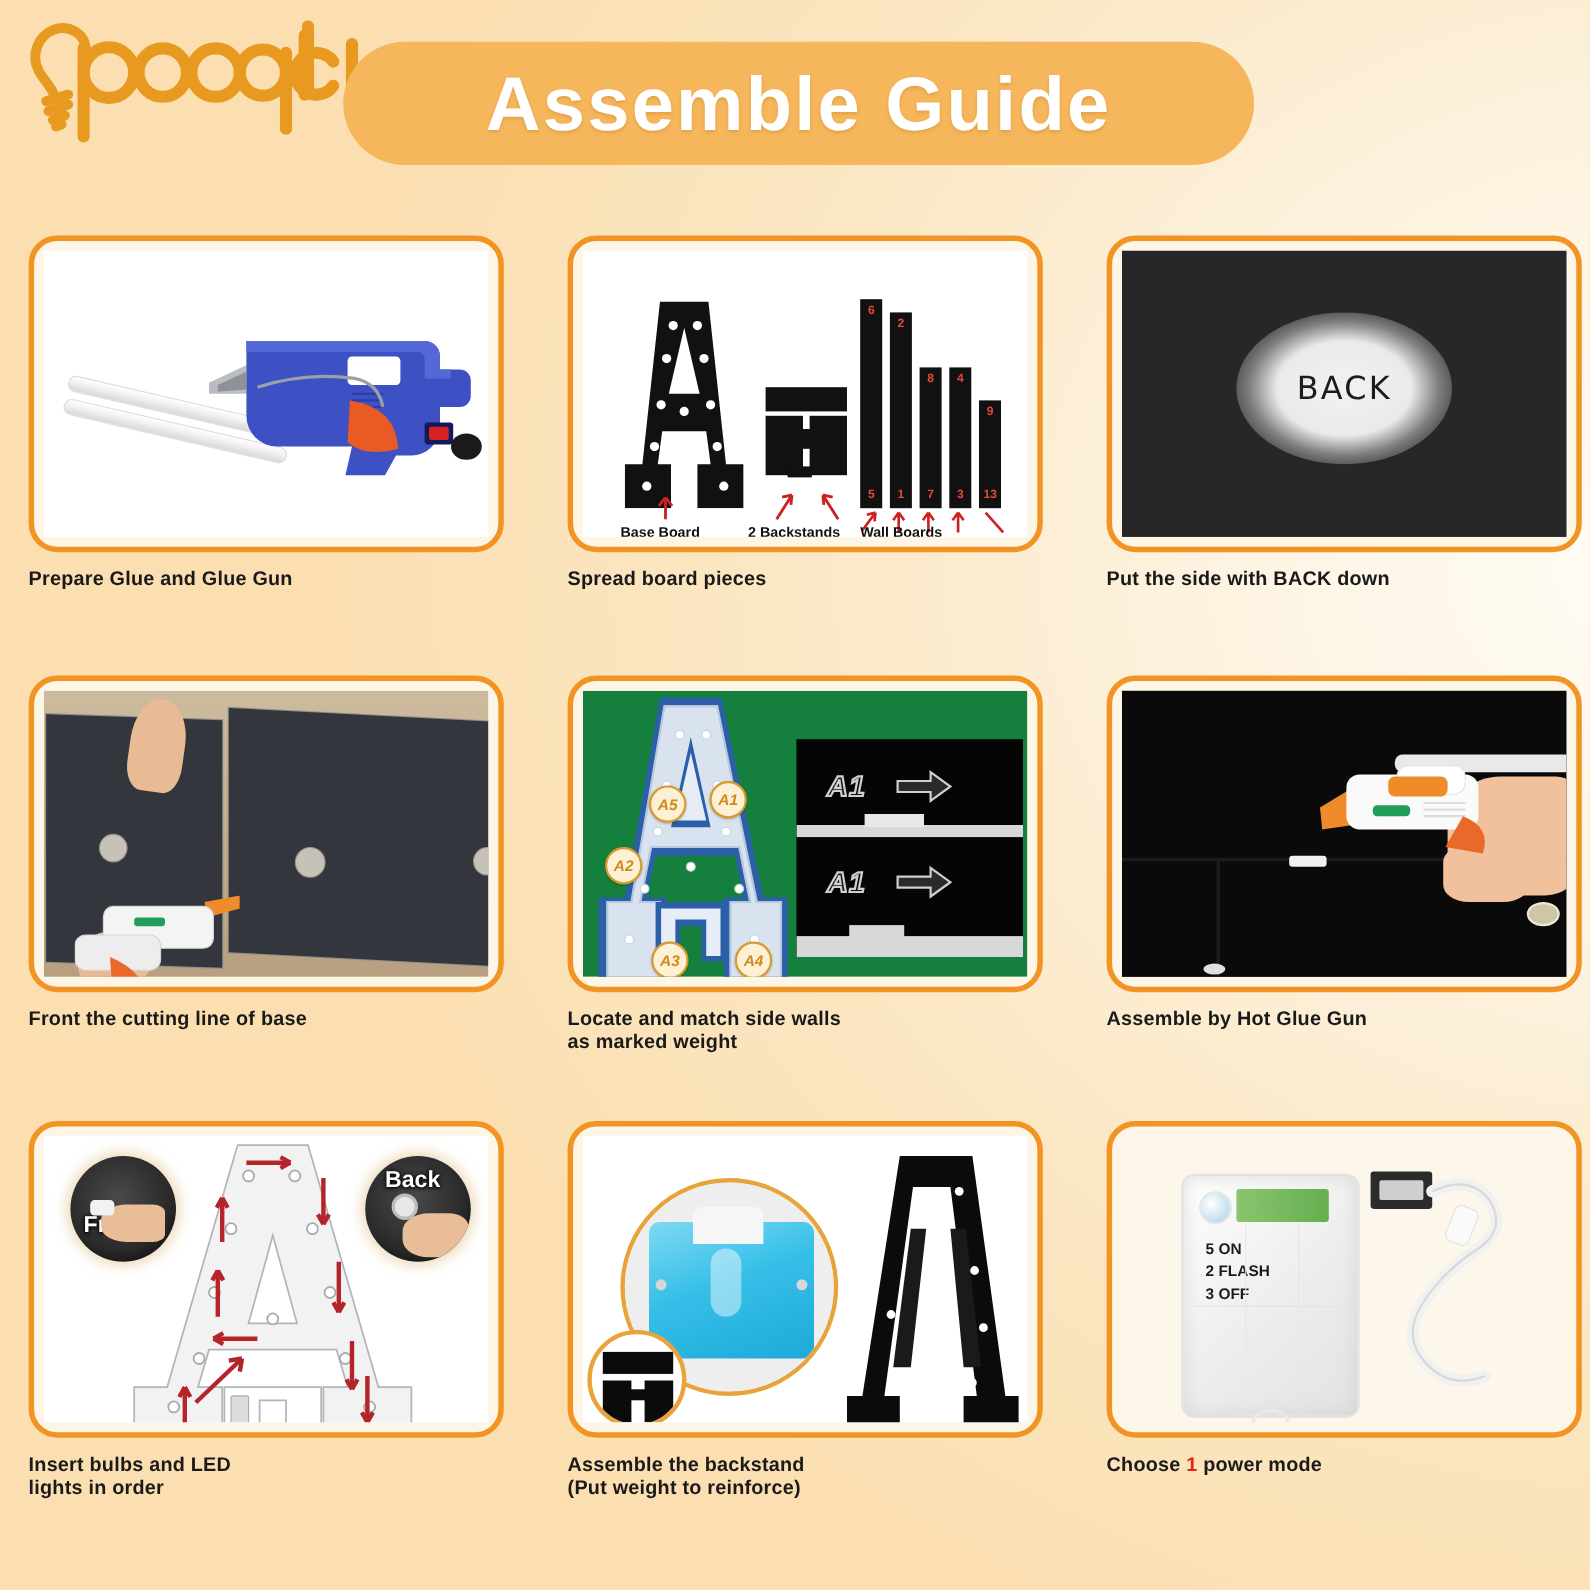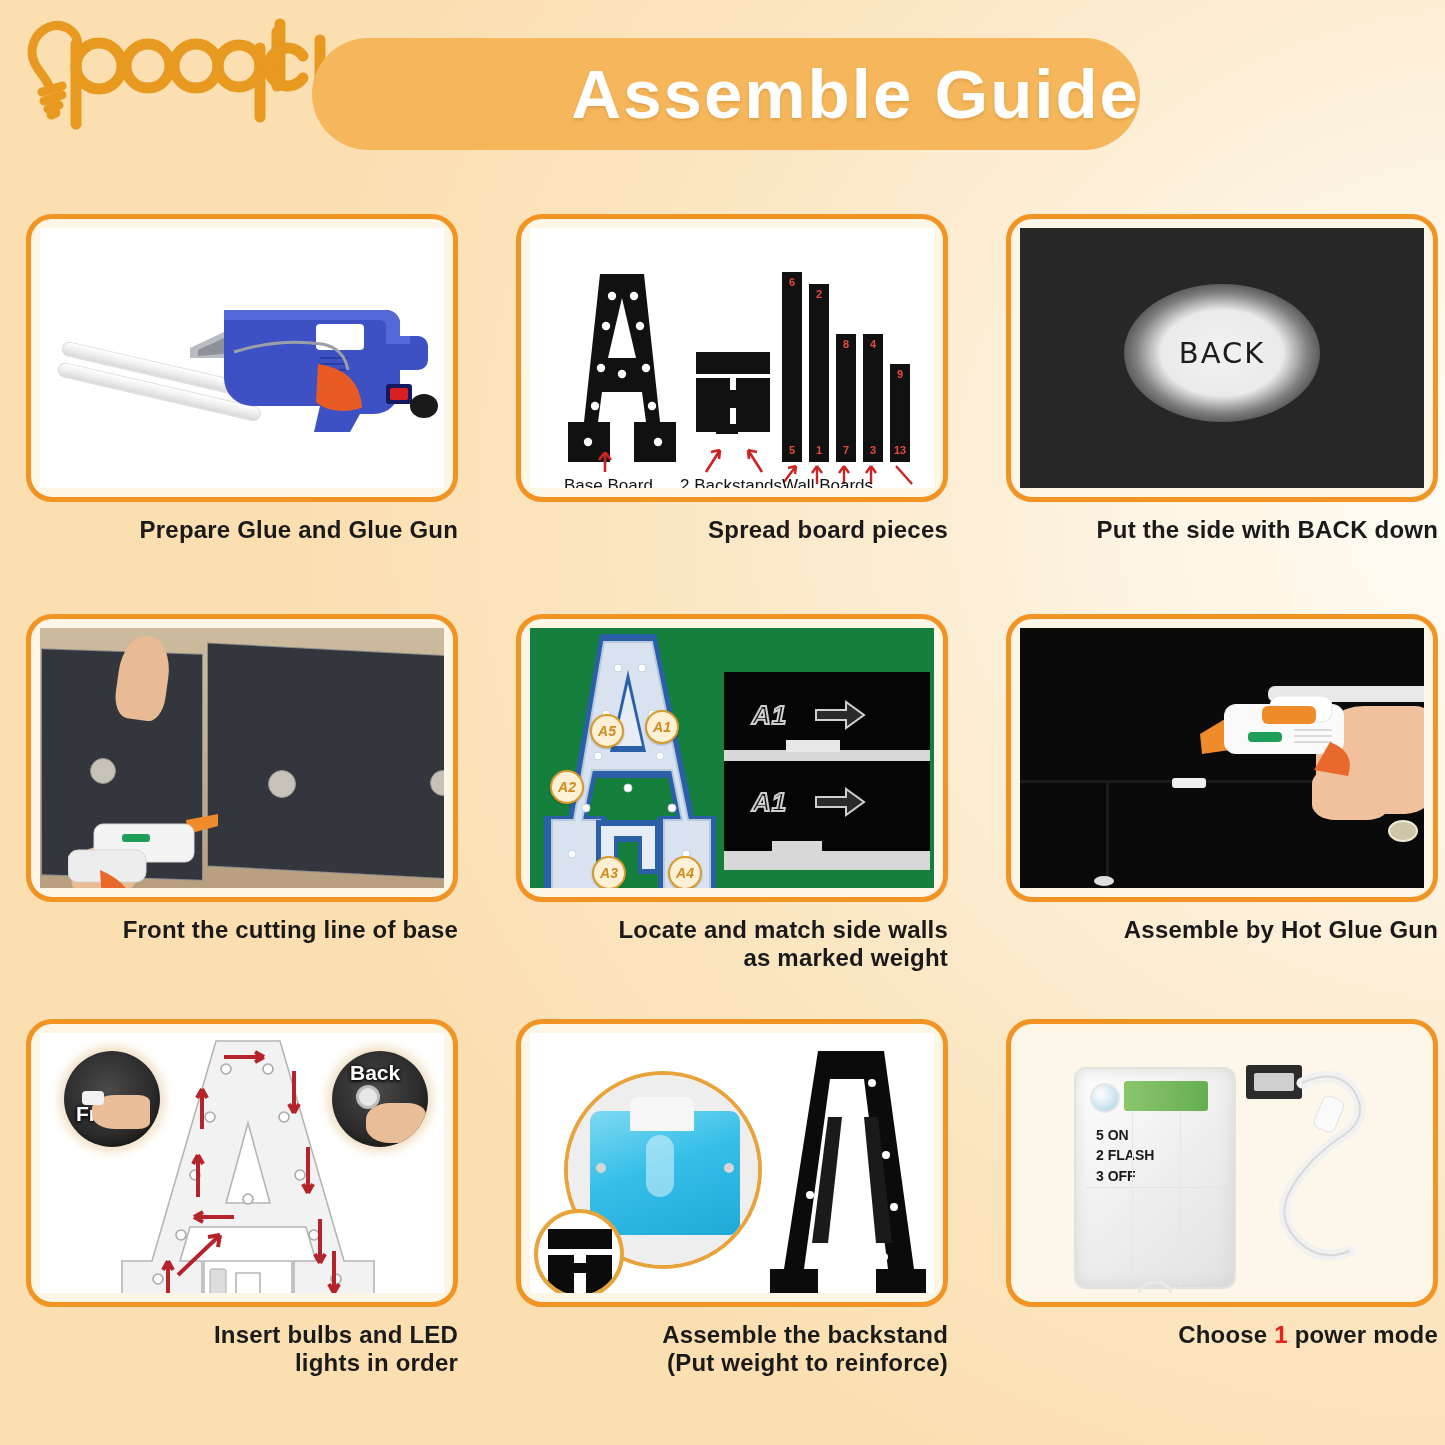--- a/index.html
+++ b/index.html
@@ -17,21 +17,21 @@
   .header { position: absolute; top: 0; left: 0; width: 1445px; height: 190px; }
 
   .logo { position: absolute; left: 18px; top: 14px; width: 270px; height: 120px; }
   .logo svg { display: block; }
 
   .title-banner {
     position: absolute; left: 312px; top: 38px;
     width: 828px; height: 112px;
     background: #f5b65c;
     border-radius: 56px;
-    display: flex; align-items: center; justify-content: flex-end;
+    display: flex; align-items: center; justify-content: center;
   }
   .title-text {
     color: #ffffff;
     font-size: 69px;
     font-weight: bold;
     letter-spacing: 2px;
     line-height: 1;
     text-shadow: 0 2px 3px rgba(190,120,30,.35);
     white-space: nowrap;
   }
@@ -56,22 +56,22 @@
   .card-inner {
     width: 100%; height: 100%;
     position: relative;
     overflow: hidden;
     background: #ffffff;
   }
   .card-inner.dark { background: #222222; }
 
   .caption {
     margin-top: 14px;
-    text-align: right;
-    font-size: 24px;
+    text-align: left;
+    font-size: 18px;
     font-weight: bold;
     color: #1a1a1a;
     line-height: 1.15;
     letter-spacing: .2px;
   }
   .caption .hl { color: #e8201a; }
 
   
   .p1 { background:#fff; }
   .stick {
@@ -82,21 +82,21 @@
   }
   .stick.s1 { left:22px; top:112px; width:208px; transform: rotate(13deg); }
   .stick.s2 { left:18px; top:133px; width:208px; transform: rotate(13deg); }
 
   .gun { position:absolute; left:150px; top:38px; width:262px; height:180px; }
 
   
   .bp { position:absolute; inset:0; background:#fff; }
   .bp .blk { position:absolute; background:#111; }
   .bp .lbl {
-    position:absolute; font-size:17px; font-weight:normal; color:#111;
+    position:absolute; font-size:13px; font-weight:bold; color:#111;
     white-space:nowrap;
   }
   .bp .num {
     position:absolute; font-size:11px; font-weight:bold; color:#e34a3a;
   }
   .bp .arw { position:absolute; }
 
   
   .backpanel { position:absolute; inset:0; background:#272727; }
   .glow {

